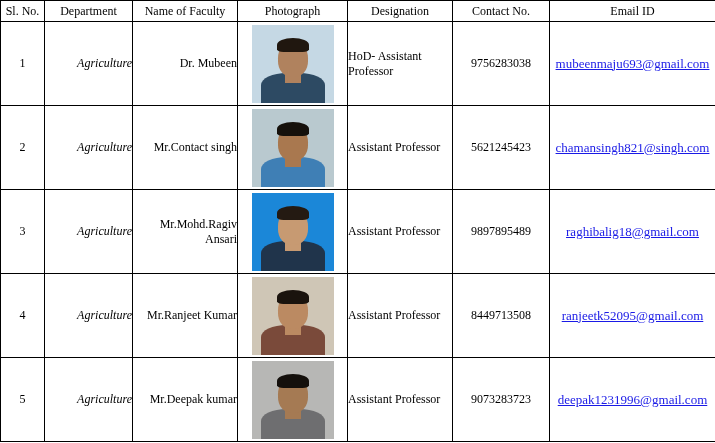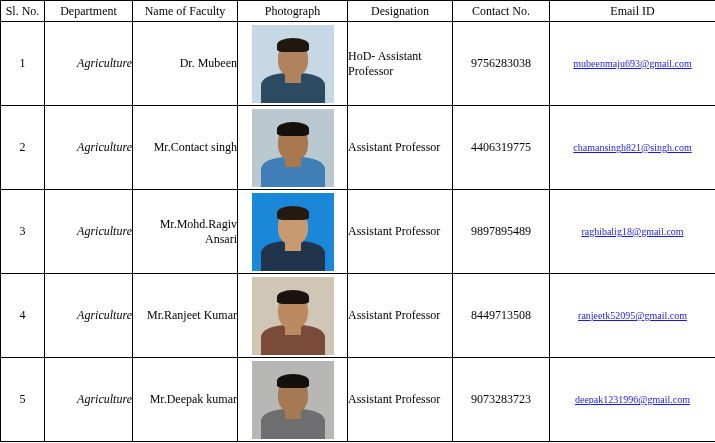--- a/index.html
+++ b/index.html
@@ -67,21 +67,21 @@
     padding: 0 4px;
   }
   td.contact {
     text-align: center;
   }
   td.email {
     text-align: center;
   }
   td.email a {
     color: #1a1ae6;
-    font-size: 10px;
+    font-size: 13px;
     font-family: "Liberation Serif", serif;
   }
 
   
   .photo-box {
     width: 82px;
     height: 78px;
     margin: 0 auto;
     display: block;
     position: relative;
@@ -168,21 +168,21 @@
       <td class="photo">
         <span class="photo-box">
             <span class="bg" style="background:#b9c9cf"></span>
             <span class="body" style="width:64px;height:30px;background:#3f7fb5"></span>
             <span class="neck" style="width:16px;height:14px;top:44px;background:#a9784f"></span>
             <span class="head" style="width:30px;height:36px;top:16px;background:#a9784f"></span>
             <span class="hair" style="width:32px;height:14px;top:13px;background:#15100b"></span>
           </span>
       </td>
       <td class="desig">Assistant Professor</td>
-      <td class="contact">4406319775</td>
+      <td class="contact">5621245423</td>
       <td class="email">
         <a href="#">chamansingh821@singh.com</a>
       </td>
     </tr>
     <tr>
       <td class="sl">3</td>
       <td class="dept">Agriculture</td>
       <td class="name">Mr.Mohd.Ragiv Ansari</td>
       <td class="photo">
         <span class="photo-box">

